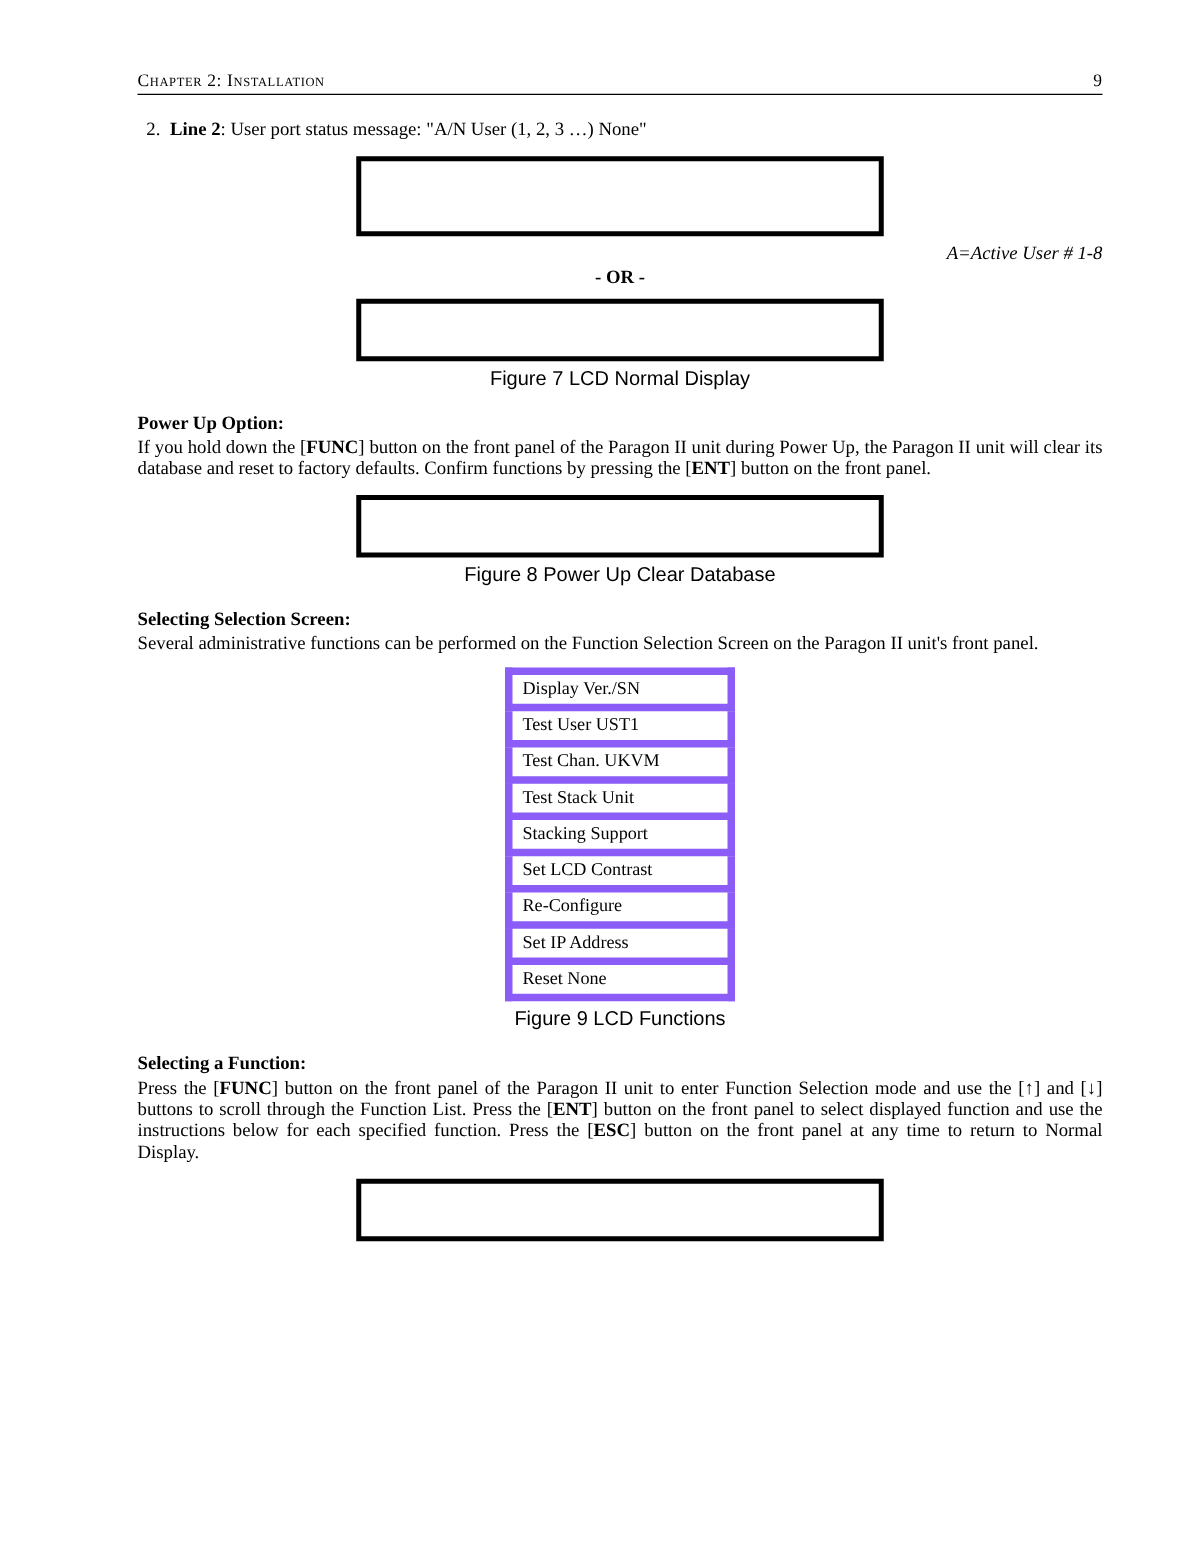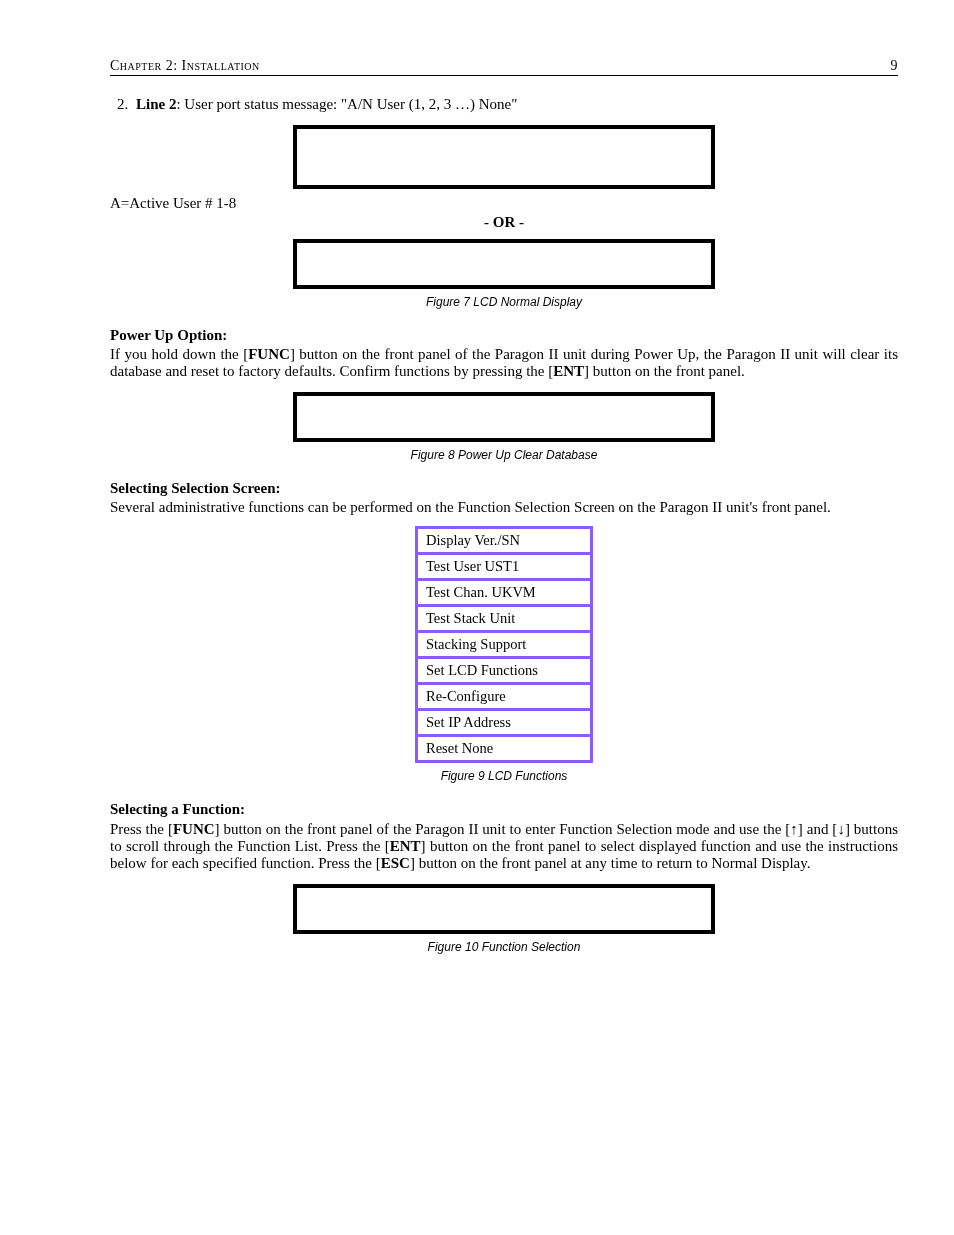--- a/index.html
+++ b/index.html
@@ -6,21 +6,21 @@
     margin: 0;
     background: #fff;
     font-family: "Times New Roman", Times, serif;
     font-size: 15px;
     color: #000;
   }
   .page {
     width: 954px;
     min-height: 1235px;
     box-sizing: border-box;
-    padding: 58px 56px 40px 110px;
+    padding: 58px 72px 40px 110px;
   }
   .header-line {
     display: flex;
     justify-content: space-between;
     border-bottom: 1px solid #000;
     font-variant: small-caps;
     letter-spacing: 0.5px;
     font-size: 14px;
     padding-bottom: 1px;
   }
@@ -38,49 +38,49 @@
   .lcd-box {
     border: 4px solid #000;
     width: 414px;
     height: 56px;
     margin: 12px auto 6px auto;
   }
   .lcd-box.short {
     height: 42px;
   }
   .caption-italic {
-    text-align: left;
+    text-align: right;
+    font-style: italic;
     margin: 0 0 2px 0;
   }
   .caption-bold {
     text-align: center;
     font-weight: bold;
     margin: 0;
   }
   .figcap {
     text-align: center;
     font-family: Arial, Helvetica, sans-serif;
-    font-style: italic;
-    font-size: 12px;
+    font-size: 16px;
     margin: 6px 0 18px 0;
   }
   .section-title {
     font-weight: bold;
     margin: 8px 0 2px 0;
   }
   .para {
     text-align: justify;
     margin: 0 0 8px 0;
   }
   .func-table {
     border-collapse: collapse;
     margin: 10px auto 0 auto;
   }
   .func-table td {
-    border: 3px solid #8b5cf6;
+    border: 6px solid #8b5cf6;
     padding: 3px 10px 3px 8px;
     font-size: 14.5px;
     width: 154px;
   }
   .bold { font-weight: bold; }
   .arrow { font-family: Arial, sans-serif; font-weight: bold; }
 </style>
 </head>
 <body>
 
@@ -126,37 +126,36 @@
       <tr>
             <td>Test Chan. UKVM</td>
           </tr>
       <tr>
             <td>Test Stack Unit</td>
           </tr>
       <tr>
             <td>Stacking Support</td>
           </tr>
       <tr>
-            <td>Set LCD Functions</td>
+            <td>Set LCD Contrast</td>
           </tr>
       <tr>
             <td>Re-Configure</td>
           </tr>
       <tr>
             <td>Set IP Address</td>
           </tr>
       <tr>
             <td>Reset None</td>
           </tr>
     </tbody>
       </table>
     <p class="figcap">Figure 9 LCD Functions</p>
 
     <p class="section-title">Selecting a Function:</p>
     <p class="para">
       <span>Press the [</span><span class="bold">FUNC</span><span>] button on the front panel of the Paragon II unit to enter Function Selection mode and use the [</span><span class="arrow">↑</span><span>] and [</span><span class="arrow">↓</span><span>] buttons to scroll through the Function List. Press the [</span><span class="bold">ENT</span><span>] button on the front panel to select displayed function and use the instructions below for each specified function. Press the [</span><span class="bold">ESC</span><span>] button on the front panel at any time to return to Normal Display.</span>
     </p>
 
     <div class="lcd-box short"></div>
-    <p class="figcap" style="margin-bottom:0">Figure 10 Function Selection</p>
 
   </div>
 </div>
 
 </body></html>

